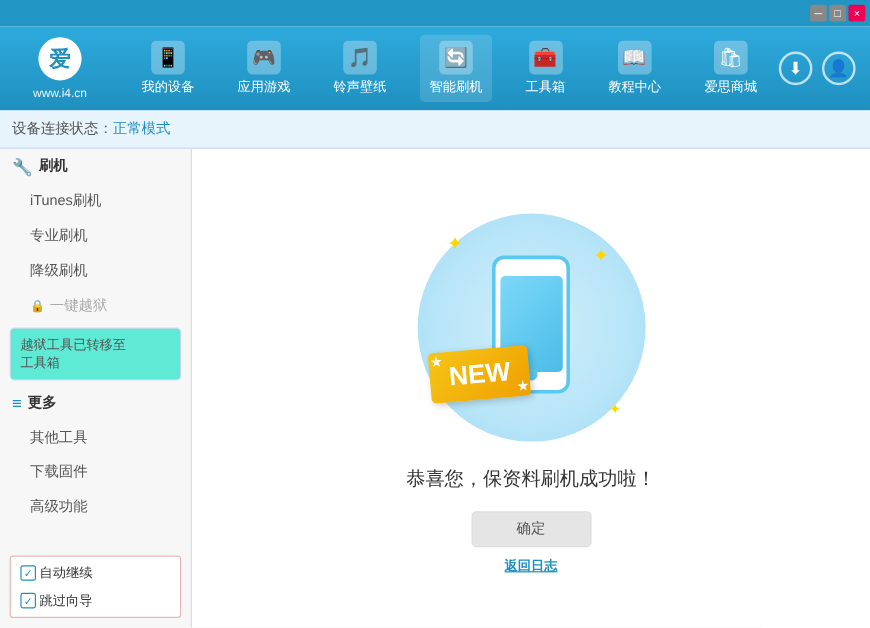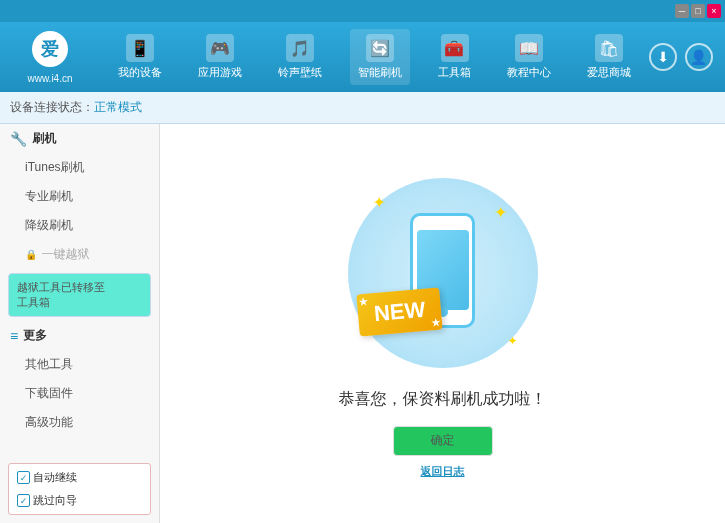--- a/index.html
+++ b/index.html
@@ -201,21 +201,21 @@
       color: #ffd700;
       font-size: 16px;
       z-index: 4;
     }
 
     .success-text {
       font-size: 16px; color: #333; margin-bottom: 16px; font-weight: 500;
     }
     .confirm-btn {
       width: 100px; height: 30px;
-      background: #22c55e;
+      background: #e5e5e5;
       border: 1px solid #ddd;
       border-radius: 4px;
       font-size: 12px; color: #555;
       cursor: pointer;
       margin-bottom: 8px;
       display: flex; align-items: center; justify-content: center;
     }
     .back-link {
       font-size: 11px; color: #1e90c0; cursor: pointer; text-decoration: underline; font-weight: bold;
     }

